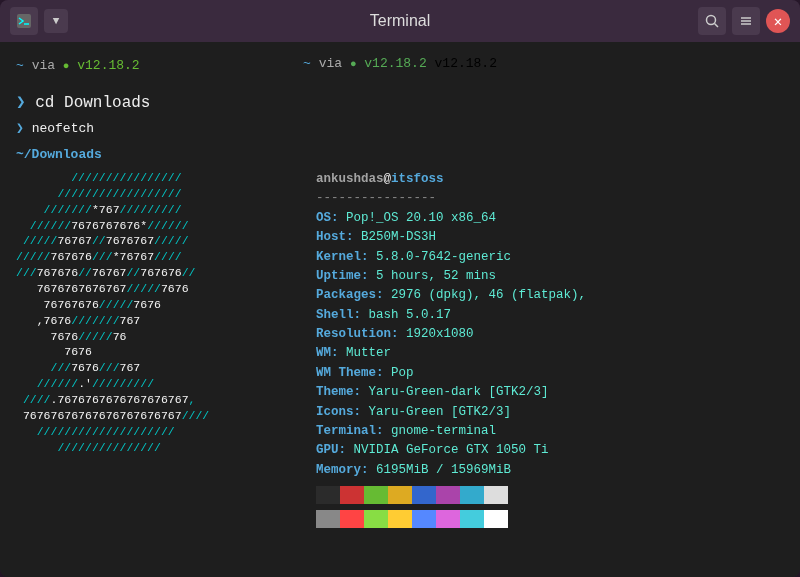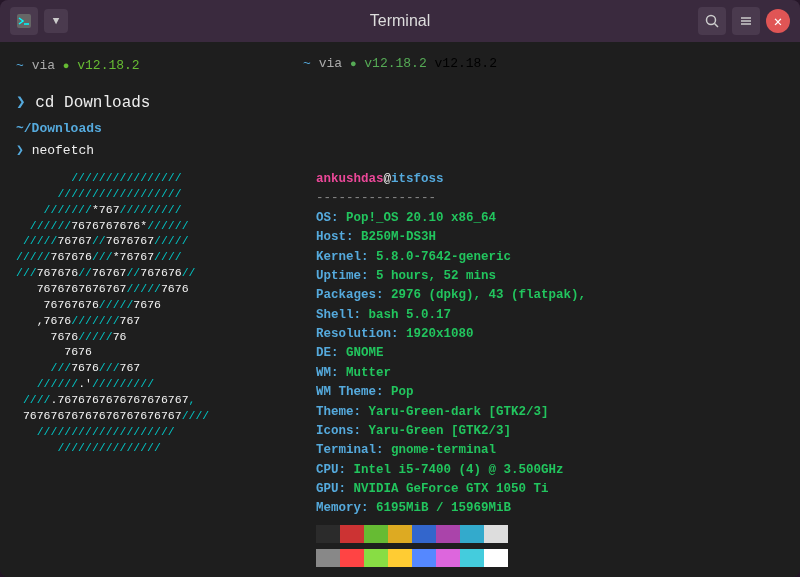--- a/index.html
+++ b/index.html
@@ -139,22 +139,21 @@
       color: #eee;
       padding-top: 0;
     }
 
     .info-key {
       color: #5ad;
       font-weight: bold;
     }
 
     .info-val {
-      color: #22c55e;
-      font-weight: bold;
+      color: #5eead4;
     }
 
     .color-swatches {
       display: flex;
       gap: 0;
       margin-top: 6px;
     }
 
     .swatch {
       width: 24px;
@@ -210,26 +209,26 @@
       <span style="color:#5ad;">~</span>
       <span style="color:#aaa;"> via </span>
       <span style="color:#66bb33; font-size:11px;">●</span>
       <span style="color:#66bb33;">v12.18.2</span>
     </div>
     <div style="font-size:16px; line-height:1.5; margin-bottom:4px;">
       <span style="color:#5ad; font-weight:bold;">❯</span>
       <span style="color:#eee;"> cd Downloads</span>
     </div>
 
-    <div style="font-size:13px; line-height:1.5; margin-bottom:2px;">
-      <span style="color:#5ad; font-weight:bold;">~/Downloads</span>
-    </div>
     <div style="font-size:13px; line-height:1.5; margin-bottom:6px;">
       <span style="color:#5ad; font-weight:bold;">❯</span>
       <span style="color:#eee;">neofetch</span>
+    </div>
+    <div style="font-size:13px; line-height:1.5; margin-bottom:2px;">
+      <span style="color:#5ad; font-weight:bold;">~/Downloads</span>
     </div>
 
     <div class="neofetch-container">
 
       <div class="ascii-art">        ////////////////
       //////////////////
     ///////<span style="color:#fff">*767</span>/////////
   //////<span style="color:#fff">7676767676*</span>//////
  /////<span style="color:#fff">76767</span>//<span style="color:#fff">7676767</span>/////
 /////<span style="color:#fff">767676</span>///<span style="color:#fff">*76767</span>////
@@ -241,38 +240,36 @@
        <span style="color:#fff">7676</span>
      ///<span style="color:#fff">7676</span>///<span style="color:#fff">767</span>
    //////<span style="color:#fff">.'</span>/////////
  ////<span style="color:#fff">.7676767676767676767</span>,
  <span style="color:#fff">76767676767676767676767</span>////
    ////////////////////
       ///////////////</div>
 
       <div class="info-panel">
         <div>
-          <span style="color:#ec4899; font-weight:bold;text-align:center;">ankushdas</span><span style="color:#eee;">@</span><span style="color:#5ad; font-weight:bold;">itsfoss</span>
+          <span style="color:#a3a3a3; font-weight:bold;text-align:center;">ankushdas</span><span style="color:#eee;">@</span><span style="color:#5ad; font-weight:bold;">itsfoss</span>
         </div>
         <div style="color:#888;">----------------</div>
 
         <div><span class="info-key">OS: </span><span class="info-val">Pop!_OS 20.10 x86_64</span></div>
         <div><span class="info-key">Host: </span><span class="info-val">B250M-DS3H</span></div>
         <div><span class="info-key">Kernel: </span><span class="info-val">5.8.0-7642-generic</span></div>
         <div><span class="info-key">Uptime: </span><span class="info-val">5 hours, 52 mins</span></div>
-        <div><span class="info-key">Packages: </span><span class="info-val">2976 (dpkg), 43 (flatpak),</span></div>
+        <div><span class="info-key">Packages: </span><span class="info-val">2976 (dpkg), 46 (flatpak),</span></div>
         <div><span class="info-key">Shell: </span><span class="info-val">bash 5.0.17</span></div>
         <div><span class="info-key">Resolution: </span><span class="info-val">1920x1080</span></div>
-        <div><span class="info-key">DE: </span><span class="info-val">GNOME</span></div>
         <div><span class="info-key">WM: </span><span class="info-val">Mutter</span></div>
         <div><span class="info-key">WM Theme: </span><span class="info-val">Pop</span></div>
         <div><span class="info-key">Theme: </span><span class="info-val">Yaru-Green-dark [GTK2/3]</span></div>
         <div><span class="info-key">Icons: </span><span class="info-val">Yaru-Green [GTK2/3]</span></div>
         <div><span class="info-key">Terminal: </span><span class="info-val">gnome-terminal</span></div>
-        <div><span class="info-key">CPU: </span><span class="info-val">Intel i5-7400 (4) @ 3.500GHz</span></div>
         <div><span class="info-key">GPU: </span><span class="info-val">NVIDIA GeForce GTX 1050 Ti</span></div>
         <div><span class="info-key">Memory: </span><span class="info-val">6195MiB / 15969MiB</span></div>
 
         <div class="color-swatches" id="swatches-row">
             <div class="swatch" style="background-color: rgb(43, 43, 43);"></div>
             <div class="swatch" style="background-color: rgb(204, 51, 51);"></div>
             <div class="swatch" style="background-color: rgb(102, 187, 51);"></div>
             <div class="swatch" style="background-color: rgb(221, 170, 34);"></div>
             <div class="swatch" style="background-color: rgb(51, 102, 204);"></div>
             <div class="swatch" style="background-color: rgb(170, 68, 170);"></div>

